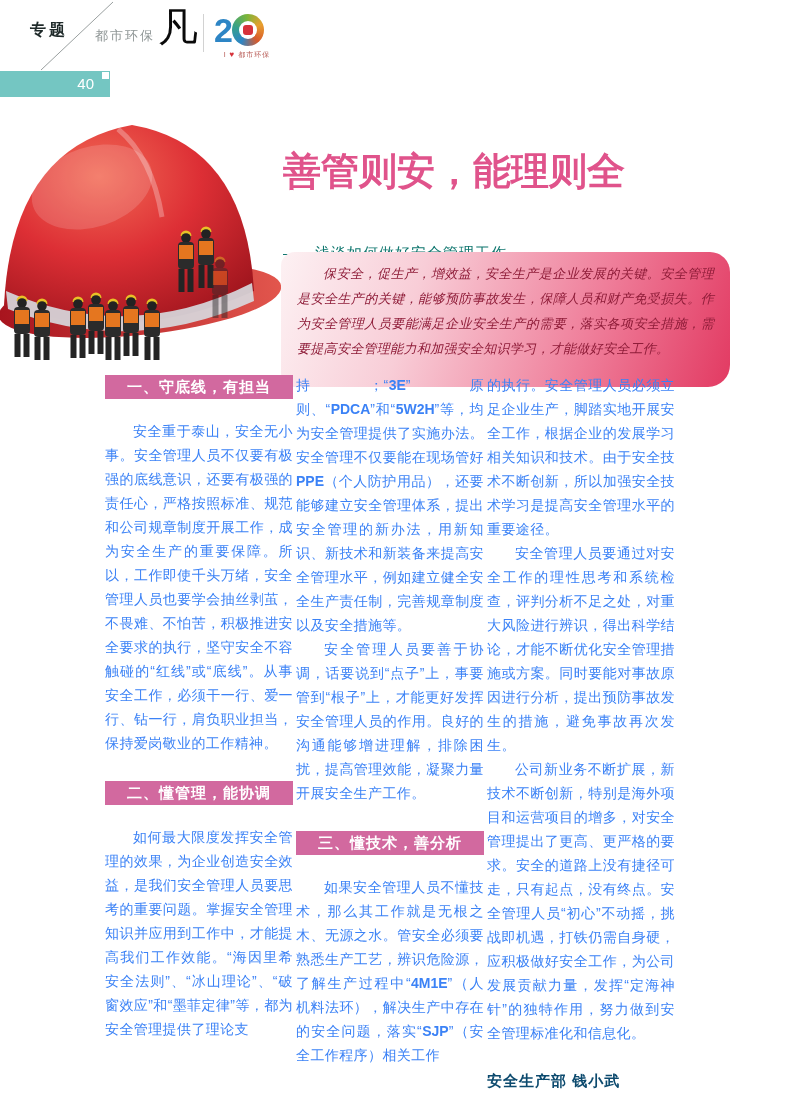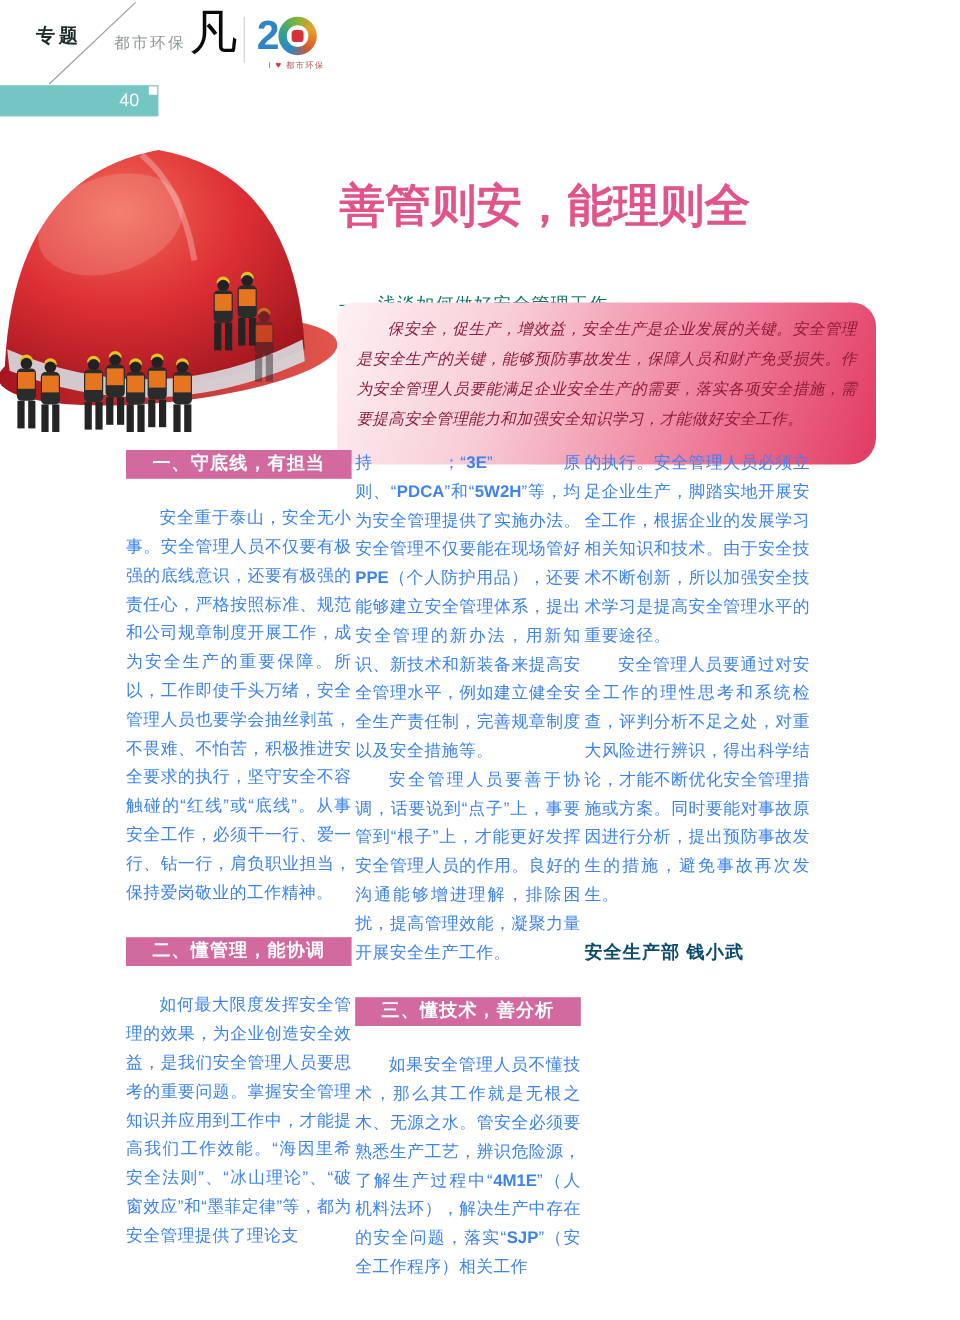--- a/index.html
+++ b/index.html
@@ -6,21 +6,21 @@
   html,body { background:#e8e8e8; }
   .page {
     position:relative; width:800px; height:1100px; margin:0 auto;
     background:#ffffff; overflow:hidden;
     font-family:"Liberation Sans", sans-serif; color:#343434;
   }
   
   .topic-tag { position:absolute; left:30px; top:20px; font-size:16px; font-weight:bold;
     color:#1f2a2a; letter-spacing:3px;text-align:center; }
   .header-line { position:absolute; left:0; top:0; width:130px; height:75px; }
-  .page-num-box { position:absolute; left:0; top:71px; width:132px; height:26px;
+  .page-num-box { position:absolute; left:0; top:71px; width:110px; height:26px;
     background:#74c6c2; color:#fff; font-size:15px; line-height:26px;
     text-align:right; padding-right:16px; }
   .page-num-notch { position:absolute; right:1px; top:1px; width:7px; height:7px; background:#fff; }
   .brand-text { position:absolute; left:95px; top:27px; font-size:13px; color:#8f9696;
     letter-spacing:2px; }
   .brand-mark { position:absolute; left:158px; top:6px; font-size:40px; line-height:44px;
     color:#0a0a0a; font-family:"Liberation Serif", serif; }
   .header-divider { position:absolute; left:203px; top:14px; width:1px; height:38px; background:#d2d2d2; }
   .logo20 { position:absolute; left:214px; top:13px; width:66px; }
   .logo20-row { display:flex; align-items:flex-start; }
@@ -145,17 +145,18 @@
     </div>
     <div class="col">
       <p class="cont">持；“<b>3E</b>”原则、“<b>PDCA</b>”和“<b>5W2H</b>”等，均为安全管理提供了实施办法。安全管理不仅要能在现场管好<b>PPE</b>（个人防护用品），还要能够建立安全管理体系，提出安全管理的新办法，用新知识、新技术和新装备来提高安全管理水平，例如建立健全安全生产责任制，完善规章制度以及安全措施等。</p>
       <p class="para">安全管理人员要善于协调，话要说到“点子”上，事要管到“根子”上，才能更好发挥安全管理人员的作用。良好的沟通能够增进理解，排除困扰，提高管理效能，凝聚力量开展安全生产工作。</p>
       <div class="sec-heading">三、懂技术，善分析</div>
       <p class="para">如果安全管理人员不懂技术，那么其工作就是无根之木、无源之水。管安全必须要熟悉生产工艺，辨识危险源，了解生产过程中“<b>4M1E</b>”（人机料法环），解决生产中存在的安全问题，落实“<b>SJP</b>”（安全工作程序）相关工作</p>
     </div>
     <div class="col">
       <p class="cont">的执行。安全管理人员必须立足企业生产，脚踏实地开展安全工作，根据企业的发展学习相关知识和技术。由于安全技术不断创新，所以加强安全技术学习是提高安全管理水平的重要途径。</p>
       <p class="para">安全管理人员要通过对安全工作的理性思考和系统检查，评判分析不足之处，对重大风险进行辨识，得出科学结论，才能不断优化安全管理措施或方案。同时要能对事故原因进行分析，提出预防事故发生的措施，避免事故再次发生。</p>
+      <p class="para">公司新业务不断扩展，新技术不断创新，特别是海外项目和运营项目的增多，对安全管理提出了更高、更严格的要求。安全的道路上没有捷径可走，只有起点，没有终点。安全管理人员“初心”不动摇，挑战即机遇，打铁仍需自身硬，应积极做好安全工作，为公司发展贡献力量，发挥“定海神针”的独特作用，努力做到安全管理标准化和信息化。</p>
       <div class="byline">安全生产部 钱小武</div>
     </div>
   </div>
 
 </div>
 
 </body></html>

